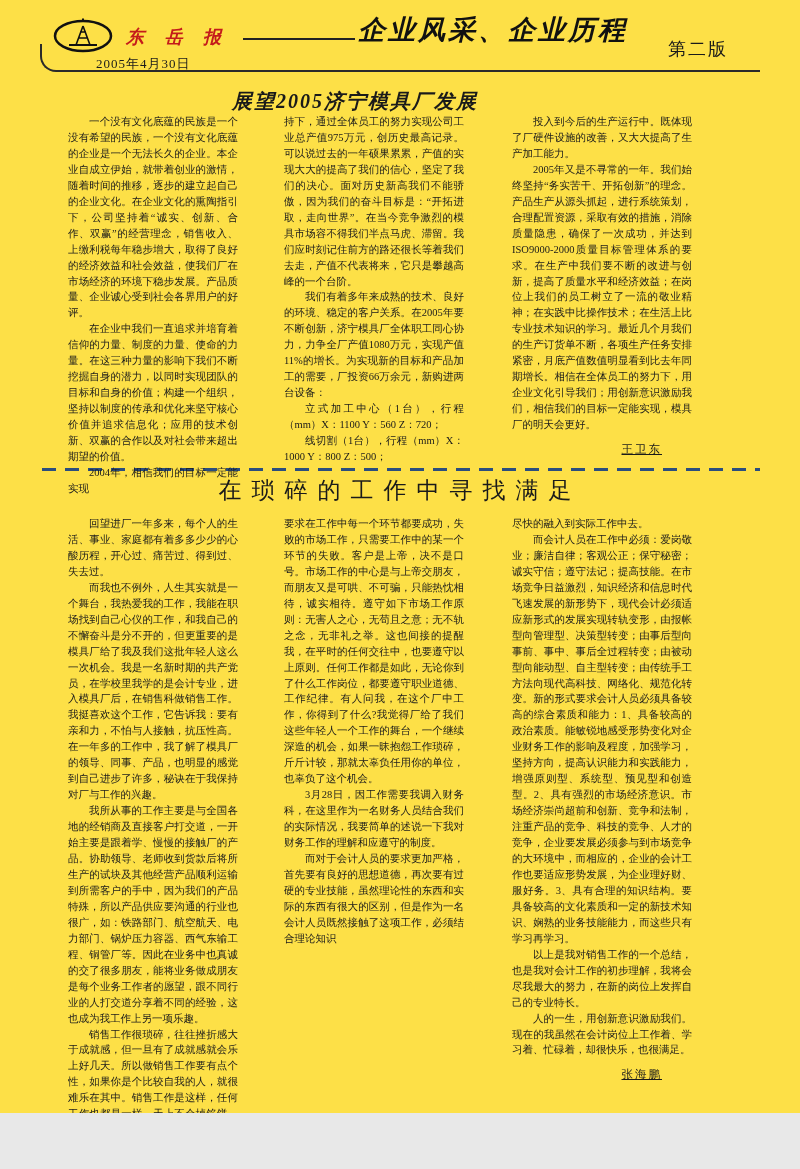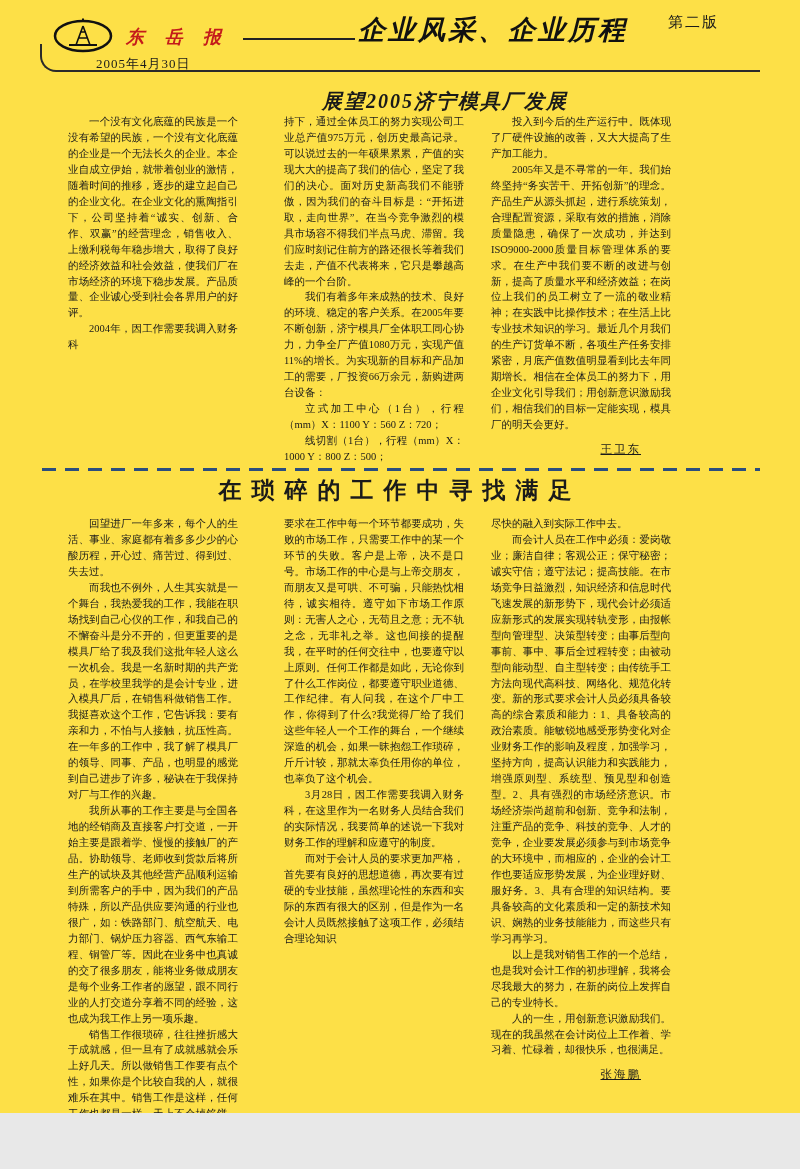--- a/index.html
+++ b/index.html
@@ -20,41 +20,41 @@
     position:absolute;left:126px;top:25px;
     color:#c41b1b;font-weight:bold;font-style:italic;
     font-size:18px;letter-spacing:8px;white-space:nowrap;
   }
   .head-rule{position:absolute;left:243px;top:38px;width:112px;height:2px;background:#222;}
   .section-title{
     position:absolute;left:358px;top:12px;width:250px;
     font-weight:bold;font-style:italic;font-size:27px;letter-spacing:3px;
     white-space:nowrap;color:#111;
   }
-  .page-number{position:absolute;left:668px;top:13px;font-size:15px;letter-spacing:2px;}
+  .page-number{position:absolute;left:668px;top:37px;font-size:18px;letter-spacing:2px;}
   .masthead-date{position:absolute;left:96px;top:55px;font-size:13px;letter-spacing:1px;}
   
   .article{position:relative;}
   .article-1{height:378px;}
   .article-2{height:648px;}
   .art1-title{
-    position:absolute;left:232px;top:0;width:336px;text-align:right;
+    position:absolute;left:232px;top:0;width:336px;text-align:left;
     font-size:20px;font-weight:bold;font-style:italic;letter-spacing:2px;
     white-space:nowrap;
   }
   .art2-title{
-    text-align:center;font-size:23px;font-weight:bold;letter-spacing:10px;
+    text-align:center;font-size:23px;font-weight:normal;letter-spacing:10px;
     padding:2px 0 8px 0;
   }
   .cols{position:absolute;left:40px;top:26px;display:flex;align-items:flex-start;}
   .article-2 .cols{position:static;margin-left:40px;margin-top:2px;}
   .col{font-size:10.5px;line-height:1.52;text-align:justify;overflow:hidden;margin-left:28px;}
   .col-1{width:170px;}
   .col-2{width:180px;margin-left:46px;}
-  .col-3{width:180px;margin-left:27px;}
+  .col-3{width:180px;margin-left:48px;}
   .col p{margin:0;text-indent:2em;}
   .col p.cont{text-indent:0;}
   .byline{text-align:right;padding-right:30px;margin-top:8px;font-size:11.5px;letter-spacing:2px;text-decoration:underline;}
   
   .dash-sep{
     margin:2px 0 2px 42px;width:718px;height:3px;
     background:repeating-linear-gradient(90deg,#2b4e7e 0 14px,transparent 14px 23px);
   }
   .bottom-bar{
     position:absolute;left:40px;top:1128px;width:722px;height:7px;
@@ -81,21 +81,22 @@
     <div class="section-title">企业风采、企业历程</div>
     <div class="page-number">第二版</div>
     <div class="masthead-date">2005年4月30日</div>
   </div>
 
   <div class="article article-1">
     <div class="art1-title">展望2005济宁模具厂发展</div>
     <div class="cols">
       <div class="col col-1">
         <p>一个没有文化底蕴的民族是一个没有希望的民族，一个没有文化底蕴的企业是一个无法长久的企业。本企业自成立伊始，就带着创业的激情，随着时间的推移，逐步的建立起自己的企业文化。在企业文化的熏陶指引下，公司坚持着“诚实、创新、合作、双赢”的经营理念，销售收入、上缴利税每年稳步增大，取得了良好的经济效益和社会效益，使我们厂在市场经济的环境下稳步发展。产品质量、企业诚心受到社会各界用户的好评。</p>
-        <p>2004年，因工作需要我调入财务科</p>
+        <p>在企业中我们一直追求并培育着信仰的力量、制度的力量、使命的力量。在这三种力量的影响下我们不断挖掘自身的潜力，以同时实现团队的目标和自身的价值；构建一个组织，坚持以制度的传承和优化来坚守核心价值并追求信息化；应用的技术创新、双赢的合作以及对社会带来超出期望的价值。</p>
+        <p>2004年，相信我们的目标一定能实现</p>
       </div>
       <div class="col col-2">
         <p class="cont">持下，通过全体员工的努力实现公司工业总产值975万元，创历史最高记录。可以说过去的一年硕果累累，产值的实现大大的提高了我们的信心，坚定了我们的决心。面对历史新高我们不能骄傲，因为我们的奋斗目标是：“开拓进取，走向世界”。在当今竞争激烈的模具市场容不得我们半点马虎、滞留。我们应时刻记住前方的路还很长等着我们去走，产值不代表将来，它只是攀越高峰的一个台阶。</p>
         <p>我们有着多年来成熟的技术、良好的环境、稳定的客户关系。在2005年要不断创新，济宁模具厂全体职工同心协力，力争全厂产值1080万元，实现产值11%的增长。为实现新的目标和产品加工的需要，厂投资66万余元，新购进两台设备：</p>
         <p>立式加工中心（1台），行程（mm）X：1100 Y：560 Z：720；</p>
         <p>线切割（1台），行程（mm）X：1000 Y：800 Z：500；</p>
       </div>
       <div class="col col-3">
         <p>投入到今后的生产运行中。既体现了厂硬件设施的改善，又大大提高了生产加工能力。</p>
         <p>2005年又是不寻常的一年。我们始终坚持“务实苦干、开拓创新”的理念。产品生产从源头抓起，进行系统策划，合理配置资源，采取有效的措施，消除质量隐患，确保了一次成功，并达到ISO9000-2000质量目标管理体系的要求。在生产中我们要不断的改进与创新，提高了质量水平和经济效益；在岗位上我们的员工树立了一流的敬业精神；在实践中比操作技术；在生活上比专业技术知识的学习。最近几个月我们的生产订货单不断，各项生产任务安排紧密，月底产值数值明显看到比去年同期增长。相信在全体员工的努力下，用企业文化引导我们；用创新意识激励我们，相信我们的目标一定能实现，模具厂的明天会更好。</p>

